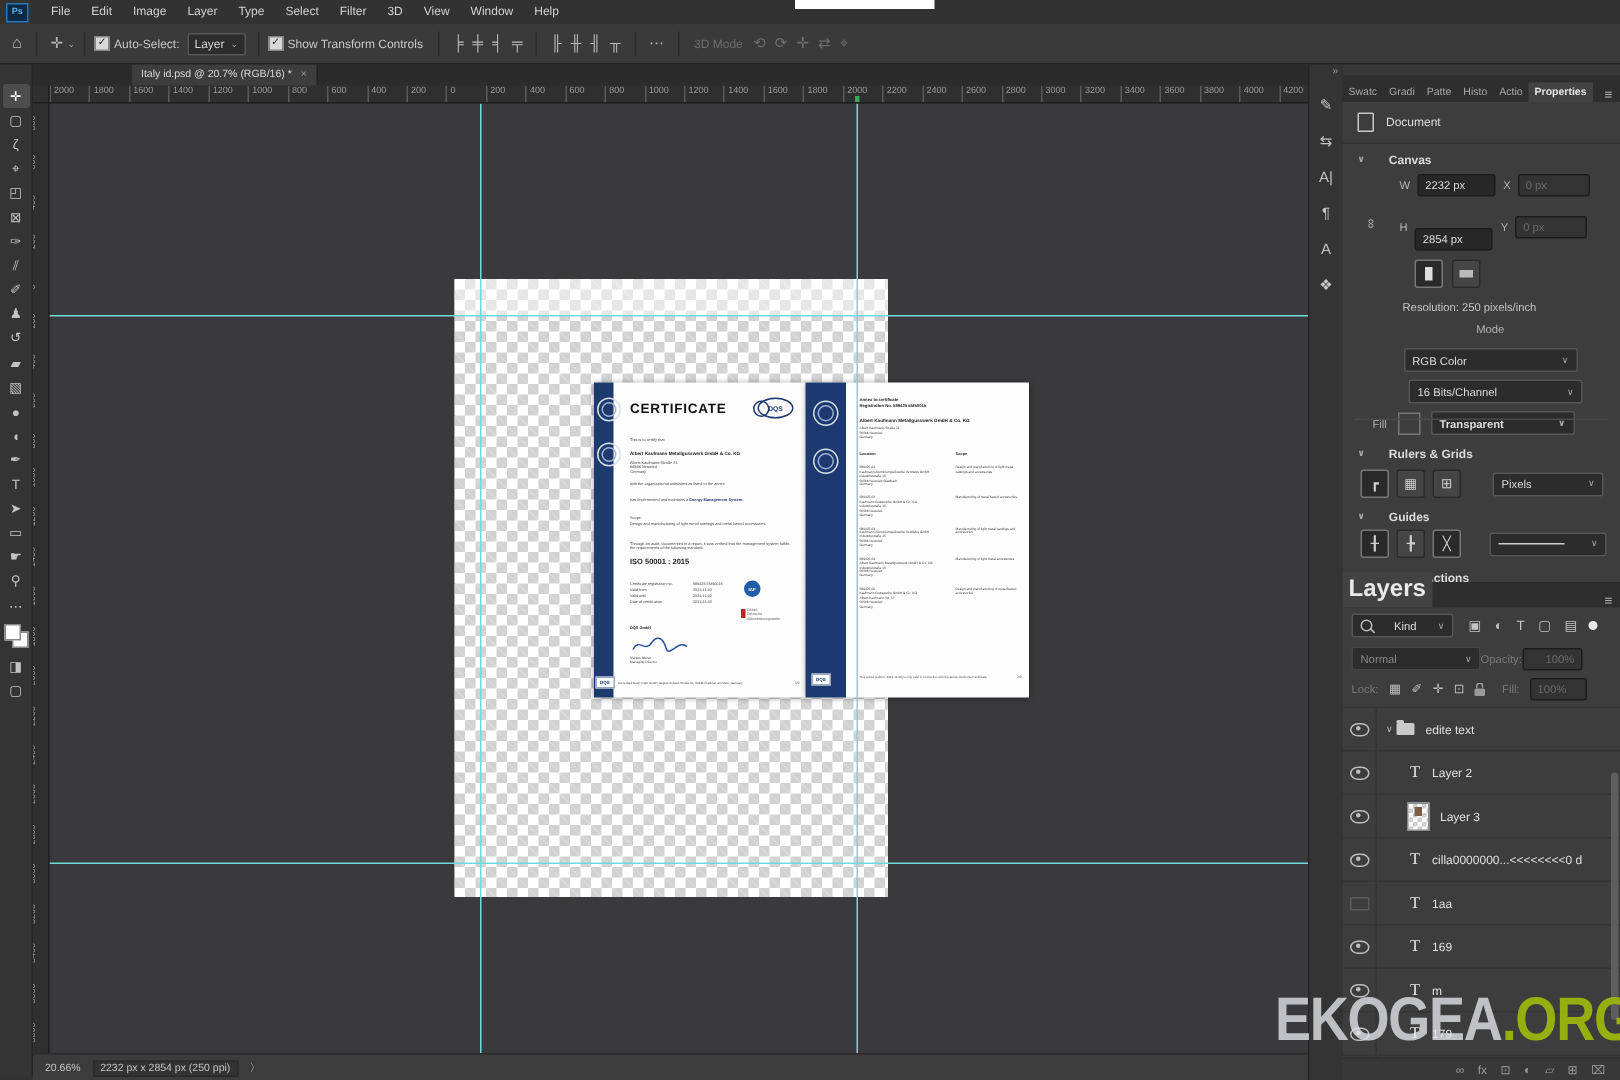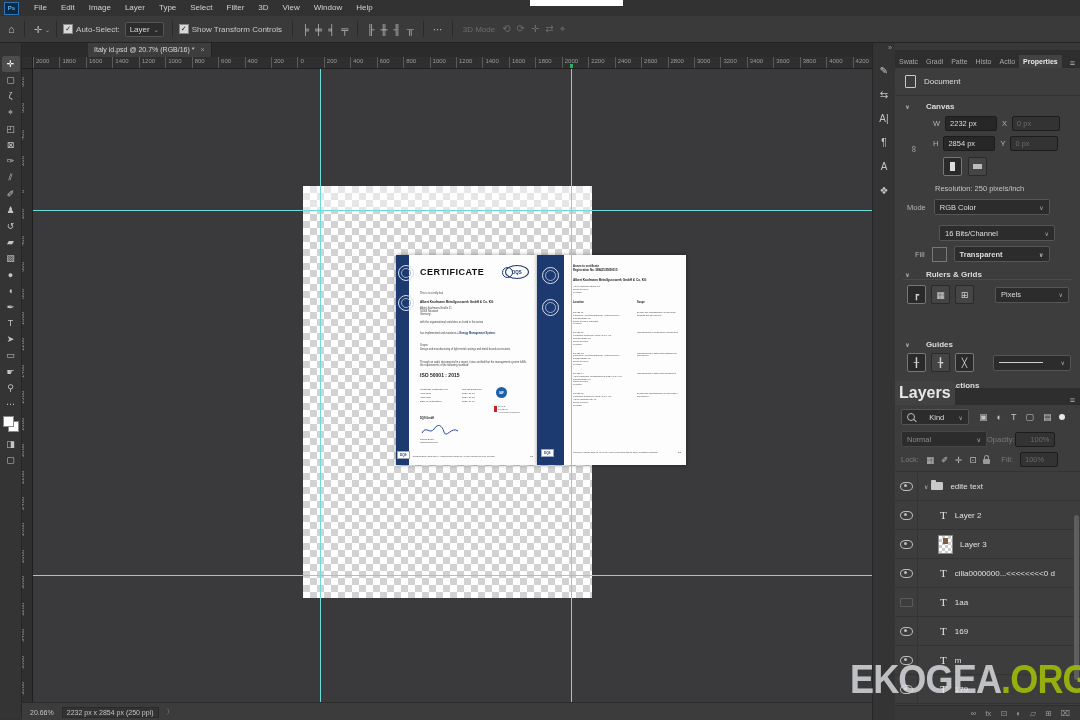--- a/index.html
+++ b/index.html
@@ -488,41 +488,41 @@
       </div>
       <span class="abs chain" style="left:16px;top:76px;">∞</span>
       <div class="row" style="padding:3px 0 2px 38px;gap:5px;">
         <span class="lbl">W</span>
         <span class="field" style="width:42px;">2232 px</span>
         <span class="lbl dim">X</span>
         <span class="field off" style="width:38px;">0 px</span>
       </div>
       <div class="row" style="padding:3px 0 2px 38px;gap:5px;">
         <span class="lbl">H</span>
-        <span class="field" style="width:42px;">2854 px</span>
+        <span class="field" style="width:42px;margin-top:16px;">2854 px</span>
         <span class="lbl dim">Y</span>
         <span class="field off" style="width:38px;">0 px</span>
       </div>
       <div class="row" style="padding:4px 0 0 48px;gap:6px;">
         <span class="sq-btn active">
             <span style="width:5px;height:9px;background:#ddd;display:inline-block;"></span>
           </span>
         <span class="sq-btn">
             <span style="width:9px;height:5px;background:#bbb;display:inline-block;"></span>
           </span>
       </div>
       <div style="padding:8px 0 0 40px;color:#c5c5c5;font-size:7.5px;">Resolution: 250 pixels/inch</div>
-      <div class="row" style="padding:6px 0 0 12px;gap:8px;">
+      <div class="row" style="padding:6px 0 0 12px;gap:8px;flex-direction:column;">
         <span class="lbl">Mode</span>
         <span class="select" style="width:104px;">
           <span>RGB Color</span>
             <span class="caret">∨</span>
         </span>
       </div>
-      <div class="row" style="padding:10px 0 0 44px;">
+      <div class="row" style="padding:5px 0 0 44px;">
         <span class="select" style="width:104px;">
           <span>16 Bits/Channel</span>
             <span class="caret">∨</span>
         </span>
       </div>
       <div class="row" style="padding:5px 0 0 20px;gap:7px;text-align:right;">
         <span class="lbl">Fill</span>
         <span style="width:13px;height:13px;background:#3d3d3d;border:1px solid #777;"></span>
         <span class="select" style="width:84px;font-weight:bold;">
           <span>Transparent</span>

